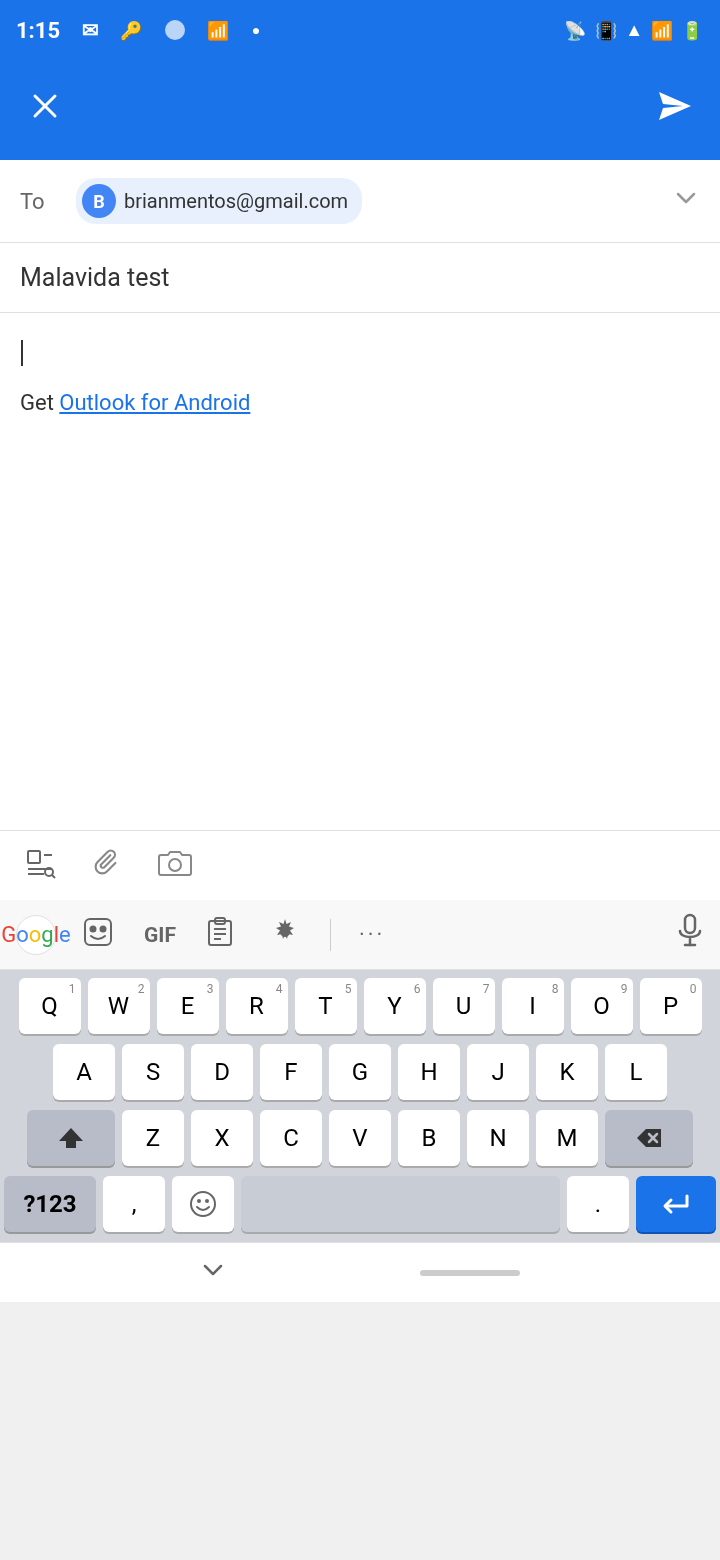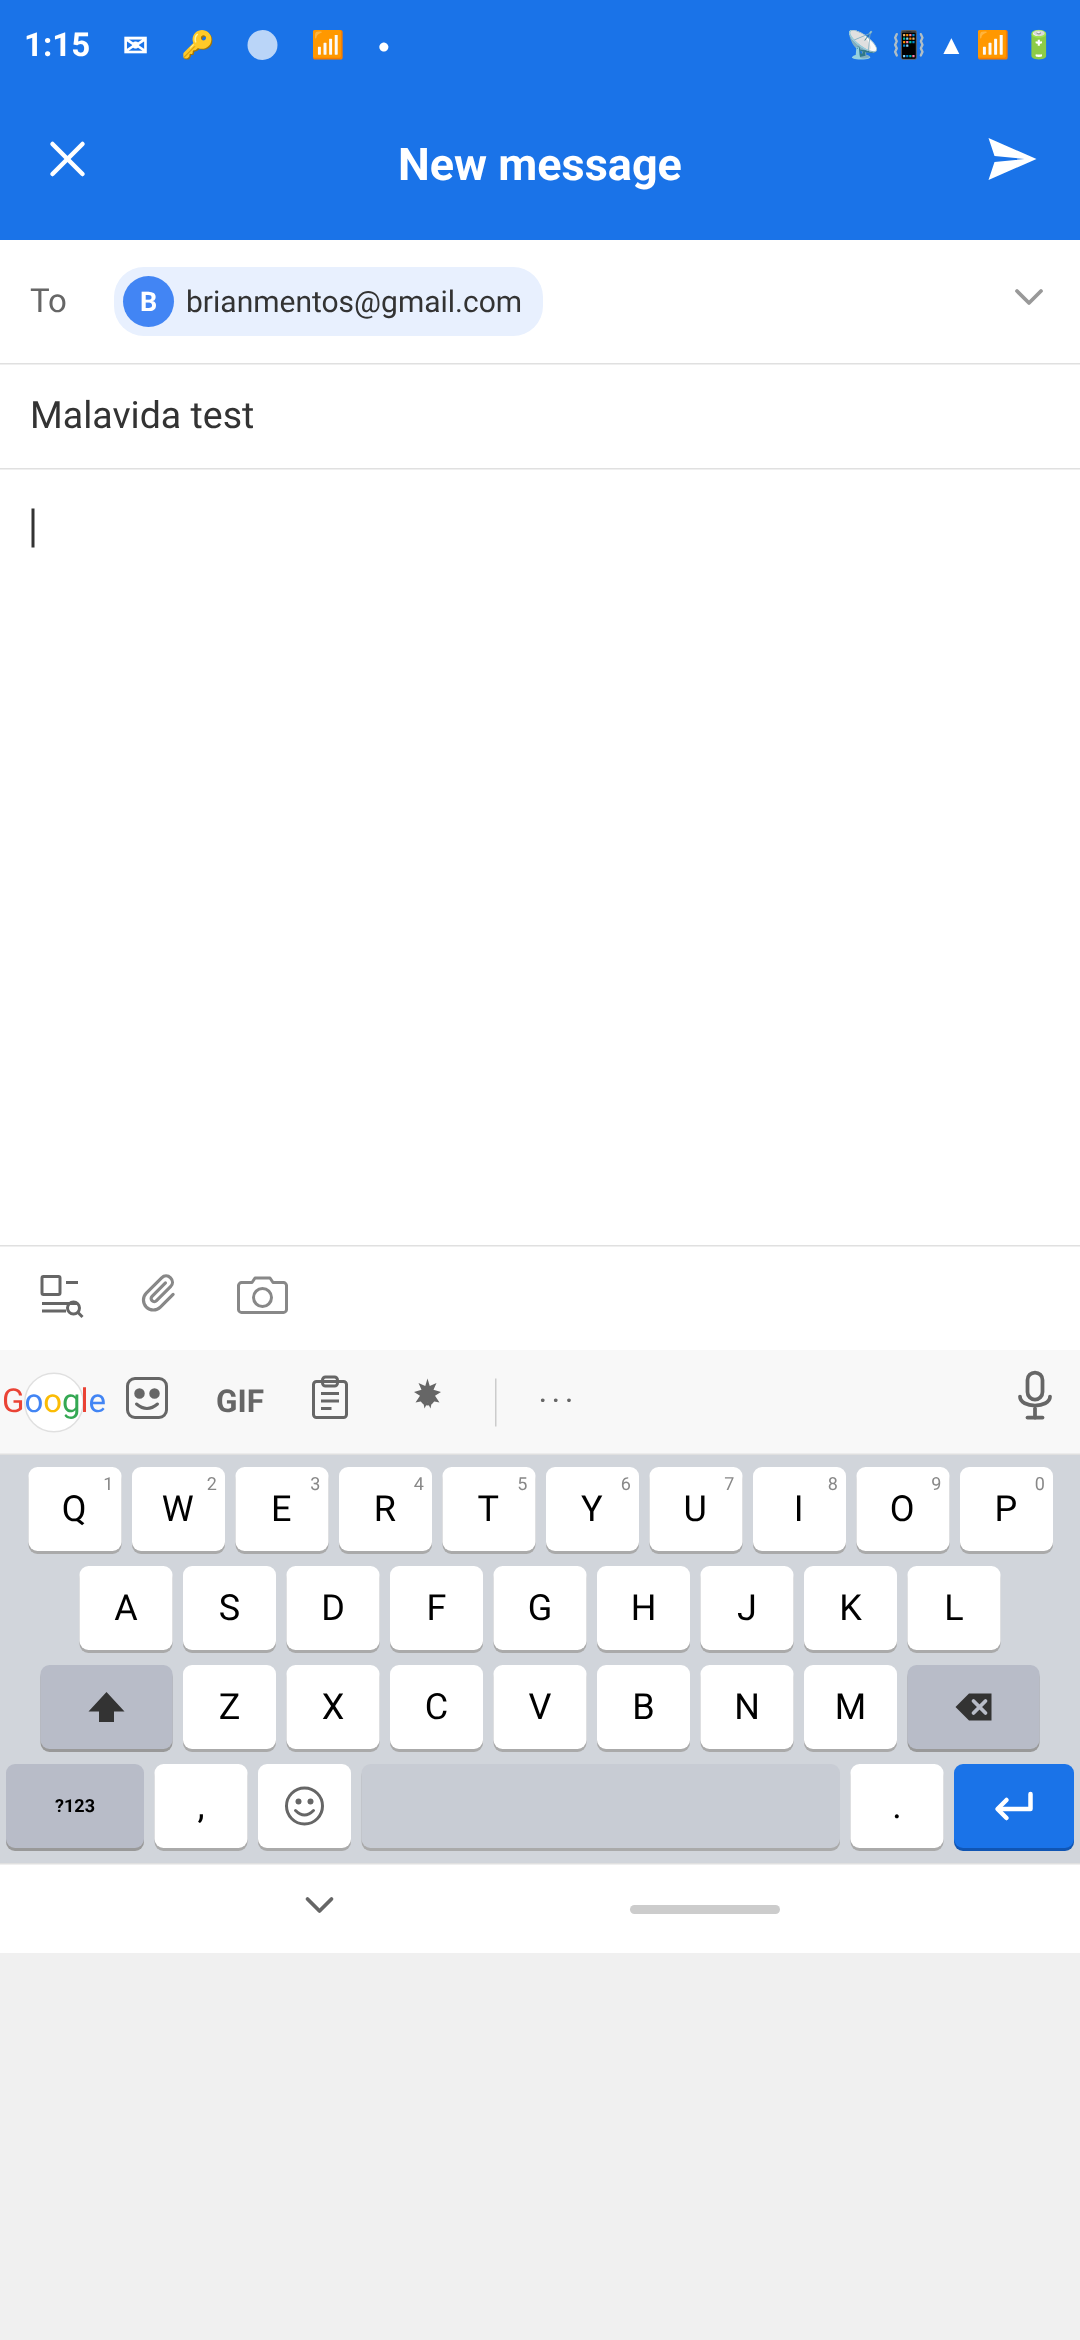--- a/index.html
+++ b/index.html
@@ -372,21 +372,20 @@
 </div>
 
 <div class="header">
   <div class="header-close">
     <svg width="32" height="32" viewBox="0 0 32 32" fill="white">
       <line x1="6" y1="6" x2="26" y2="26" stroke="white" stroke-width="3" stroke-linecap="round"></line>
       <line x1="26" y1="6" x2="6" y2="26" stroke="white" stroke-width="3" stroke-linecap="round"></line>
     </svg>
   </div>
   <div class="header-title">
-    <span class="header-title-text">New message</span>
   </div>
   <div class="header-send">
     <svg width="40" height="36" viewBox="0 0 40 36" fill="white">
       <polygon points="4,4 36,18 4,32 8,20 28,18 8,16" fill="white"></polygon>
     </svg>
   </div>
 </div>
 
 <div class="to-field">
   <span class="to-label">To</span>
@@ -404,20 +403,23 @@
 </div>
 
 <div class="subject-field">
   <span class="subject-text">Malavida test</span>
 </div>
 
 <div class="body-field">
   <div class="body-text">
     <div style="margin-top:2px;">
       <span class="cursor-line"></span>
+    </div>
+    <div class="signature-line" style="margin-top:18px;">
+      <span>Get </span><a class="body-link">Outlook for Android</a>
     </div>
   </div>
 </div>
 
 <div class="compose-toolbar" style="position:absolute; top:830px; left:0; right:0;">
   <span class="toolbar-icon">
     <svg width="32" height="32" viewBox="0 0 32 32" fill="none" stroke="#666" stroke-width="2">
       <rect x="4" y="4" width="12" height="12" rx="1"></rect>
       <line x1="20" y1="8" x2="28" y2="8"></line>
       <line x1="4" y1="22" x2="28" y2="22"></line>
@@ -526,21 +528,21 @@
       <div class="kb-key kb-key-special kb-key-backspace">
         <svg width="28" height="22" viewBox="0 0 28 22" fill="#333">
           <path d="M11 2 L2 11 L11 20 L26 20 L26 2 Z"></path>
           <line x1="14" y1="7" x2="22" y2="15" stroke="#b8bcc8" stroke-width="2.5" stroke-linecap="round"></line>
           <line x1="22" y1="7" x2="14" y2="15" stroke="#b8bcc8" stroke-width="2.5" stroke-linecap="round"></line>
         </svg>
       </div>
     </div>
 
     <div class="kb-row" style="margin-bottom: 6px;">
-      <div class="kb-key kb-key-special kb-key-num" style="font-size:12px; font-weight:bold;">?123</div>
+      <div class="kb-key kb-key-special kb-key-num" style="font-size:24px; font-weight:bold;">?123</div>
       <div class="kb-key kb-key-dot">,</div>
       <div class="kb-key kb-key-emoji">
         <svg width="28" height="28" viewBox="0 0 28 28" fill="none" stroke="#666" stroke-width="2">
           <circle cx="14" cy="14" r="12"></circle>
           <circle cx="10" cy="11" r="2" fill="#666" stroke="none"></circle>
           <circle cx="18" cy="11" r="2" fill="#666" stroke="none"></circle>
           <path d="M8 17 Q14 23 20 17" stroke="#666" stroke-width="2" fill="none" stroke-linecap="round"></path>
         </svg>
       </div>
       <div class="kb-key kb-key-space" style="background:#c8ccd4; color:transparent; cursor:pointer;"></div>

